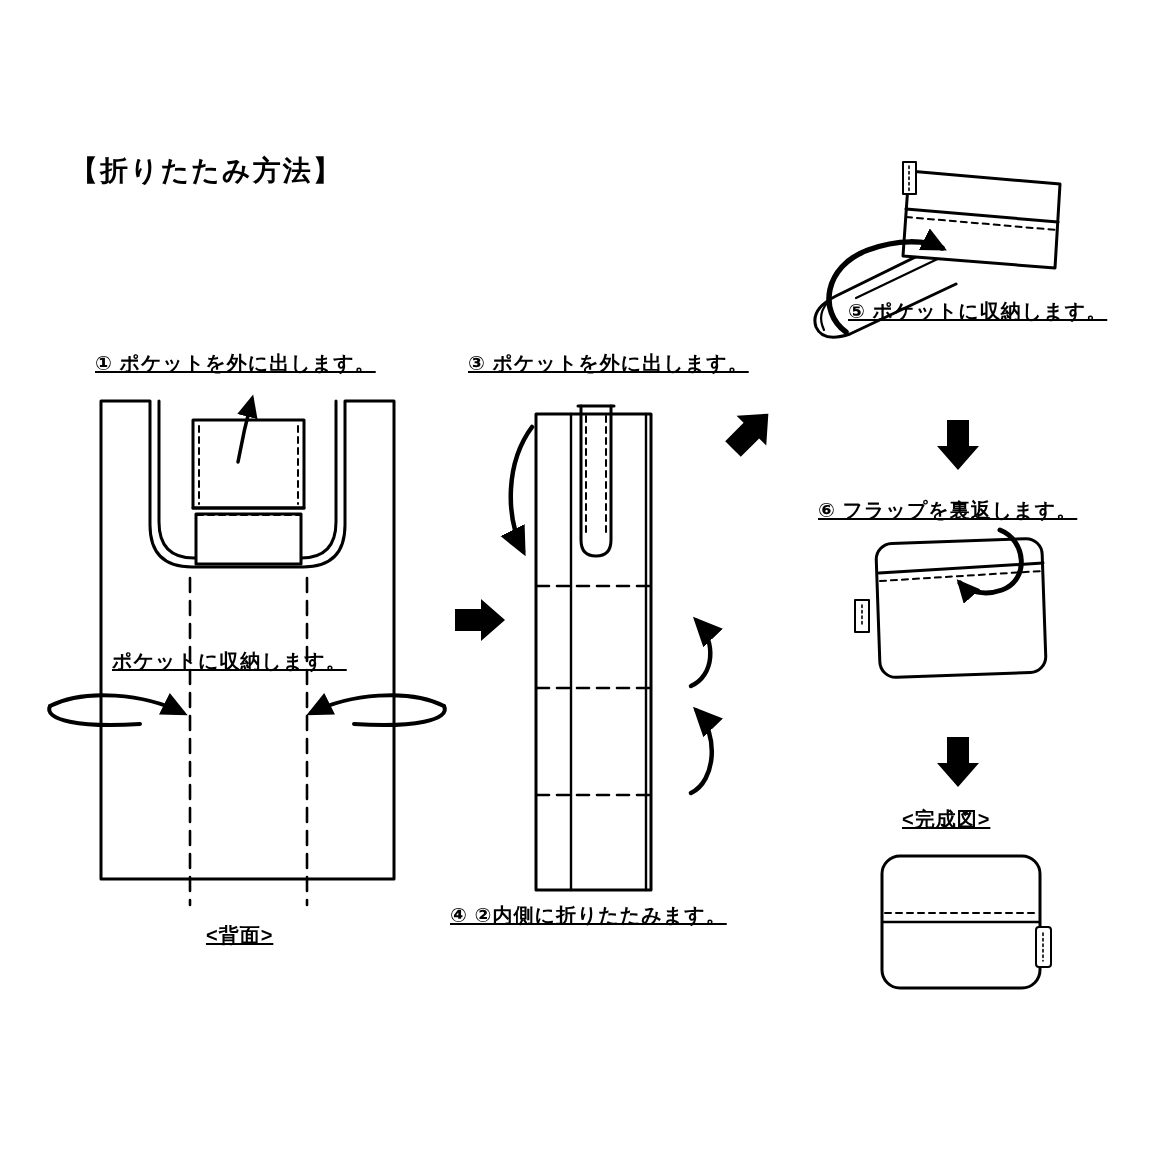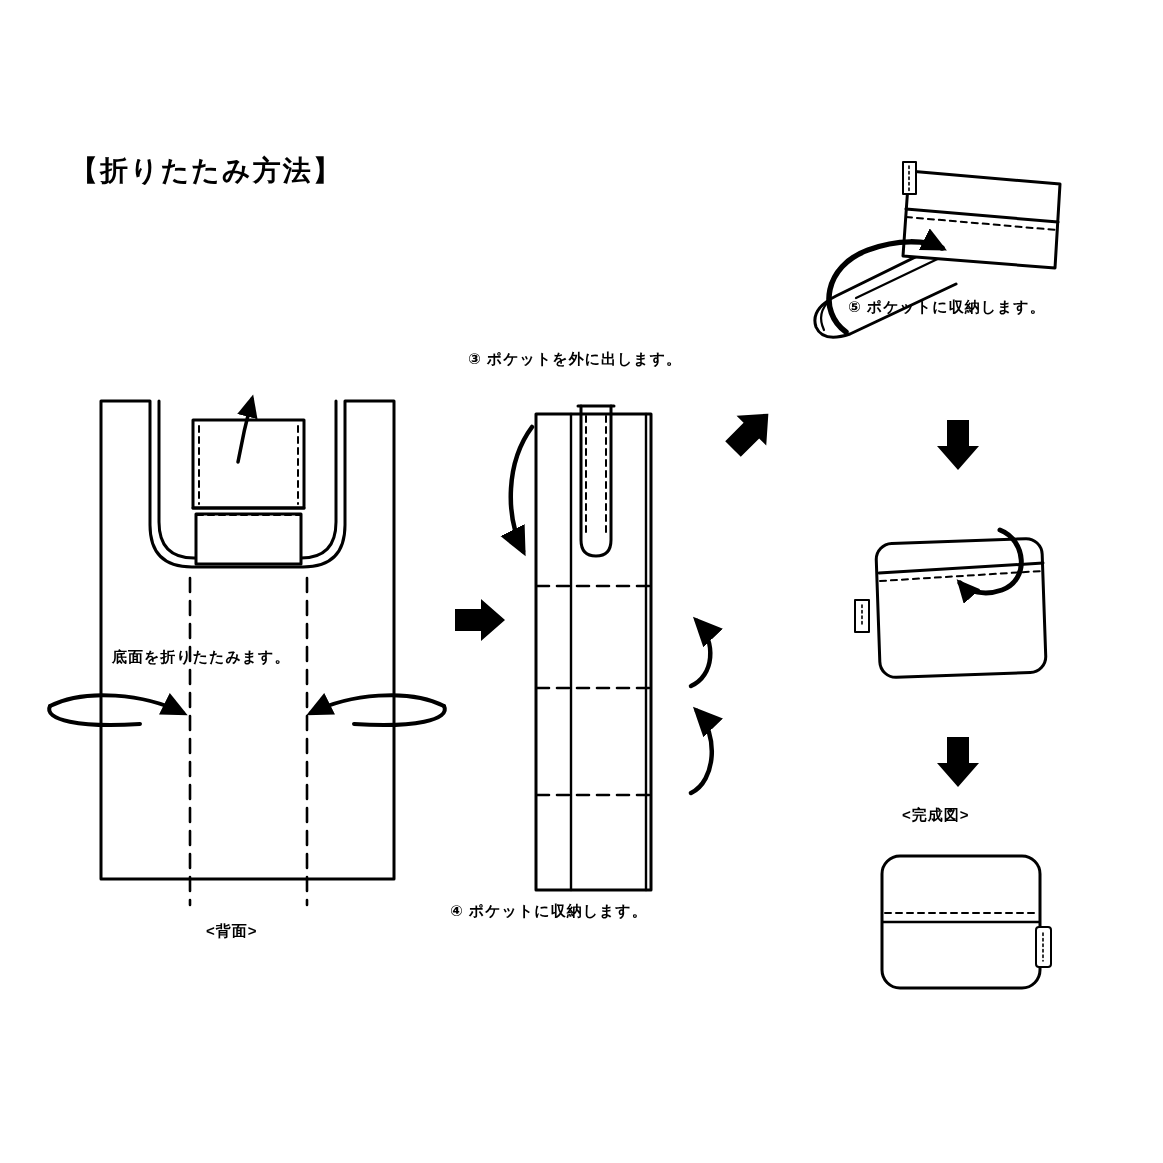--- a/index.html
+++ b/index.html
@@ -1,22 +1,22 @@
 <!DOCTYPE html>
 <html><head>
 <meta charset="utf-8">
 <style>
   html,body{margin:0;padding:0;background:#ffffff;}
   body{width:1163px;height:1163px;position:relative;overflow:hidden;
        font-family:"Liberation Sans","DejaVu Sans",sans-serif;color:#000;}
   .canvas{position:absolute;inset:0;}
   .title{position:absolute;left:40px;top:152px;font-size:28px;font-weight:800;
          letter-spacing:2px;white-space:nowrap;margin-left:30px;}
-  .lbl{position:absolute;font-size:15px;font-weight:700;white-space:nowrap;
-       letter-spacing:1px;}
+  .lbl{position:absolute;font-size:20px;font-weight:700;white-space:nowrap;
+       letter-spacing:1px;text-decoration:underline;}
   svg{position:absolute;left:0;top:0;}
 </style>
 </head>
 <body>
 
 <div class="canvas">
 
   <svg width="1163" height="1163" viewBox="0 0 1163 1163">
     <defs>
       <marker id="ah" markerUnits="strokeWidth" markerWidth="9" markerHeight="8" refX="5.2" refY="3" orient="auto">
@@ -108,20 +108,22 @@
       <line x1="883" y1="922" x2="1039" y2="922" stroke-width="2.4"></line>
       <g>
         <rect x="1036" y="927" width="15" height="40" rx="3" fill="#fff" stroke-width="2"></rect>
         <line x1="1043" y1="933" x2="1043" y2="961" stroke-dasharray="2.5,3" stroke-width="1.6"></line>
       </g>
     </g>
   </svg>
 
   <div class="title">【折りたたみ方法】</div>
 
-  <div class="lbl" style="left:112px;top:648px">底面を折りたたみます。</div>
+  <div class="lbl" style="left:95px;top:350px">① ポケットを外に出します。</div>
+  <div class="lbl" style="left:112px;top:648px">ポケットに収納します。</div>
   <div class="lbl" style="left:468px;top:350px">③ ポケットを外に出します。</div>
-  <div class="lbl" style="left:450px;top:902px">④ ポケットに収納します。</div>
+  <div class="lbl" style="left:450px;top:902px">④ ②内側に折りたたみます。</div>
   <div class="lbl" style="left:848px;top:298px">⑤ ポケットに収納します。</div>
+  <div class="lbl" style="left:818px;top:497px">⑥ フラップを裏返します。</div>
 
   <div class="lbl" style="left:206px;top:922px">&lt;背面&gt;</div>
   <div class="lbl" style="left:902px;top:806px">&lt;完成図&gt;</div>
 </div>
 
 </body></html>

